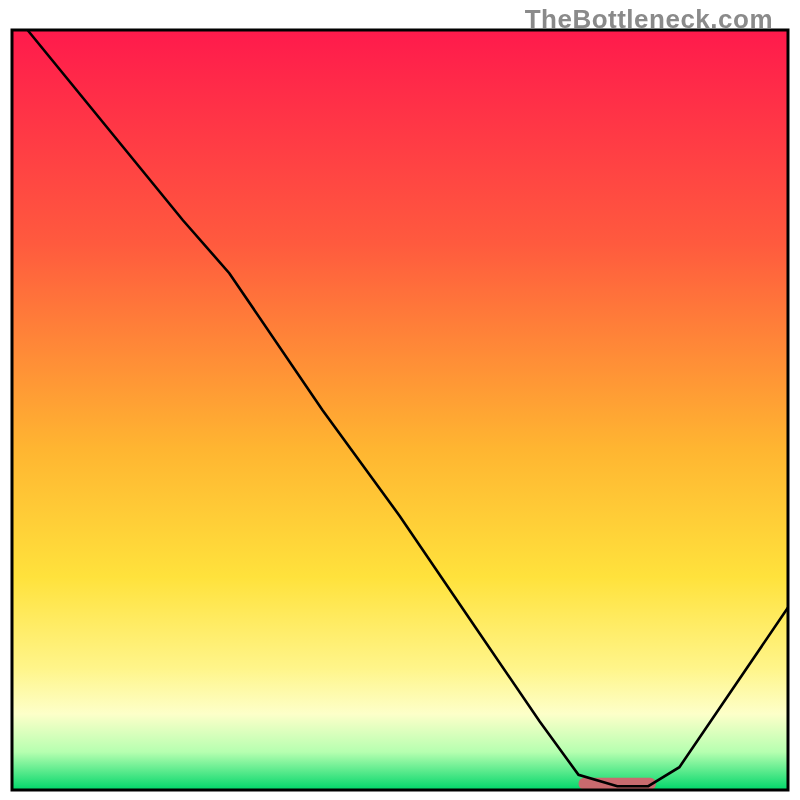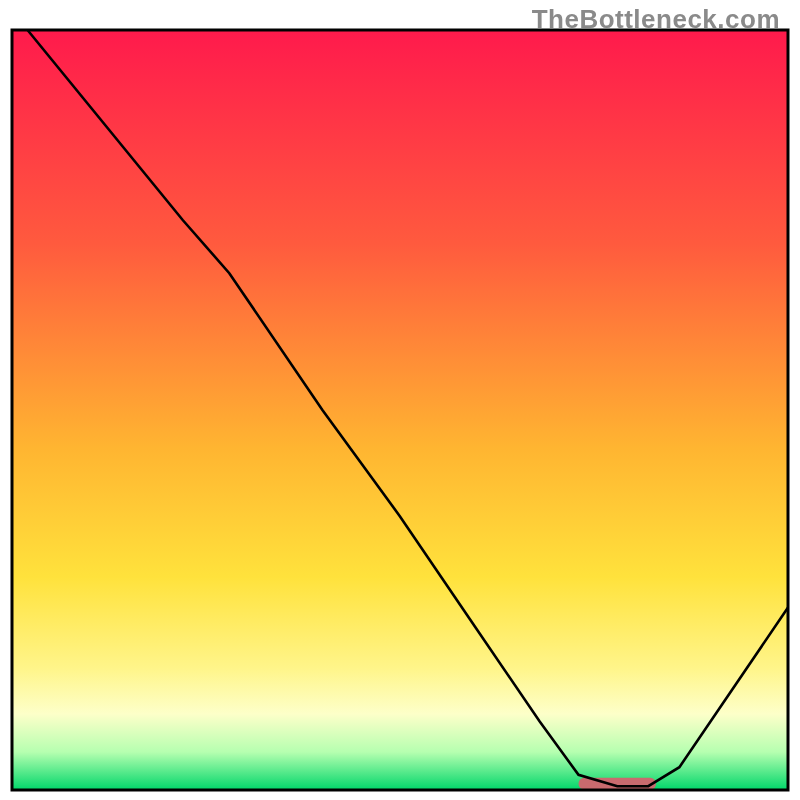--- a/index.html
+++ b/index.html
@@ -14,21 +14,21 @@
     position: relative;
     width: 800px;
     height: 800px;
   }
   svg {
     display: block;
   }
   .watermark {
     position: absolute;
     top: 4px;
-    right: 20px;
+    right: 27px;
     font-family: Arial, Helvetica, sans-serif;
     font-size: 26px;
     font-weight: bold;
     color: #8a8a8a;
     letter-spacing: 0.5px;
   }
 </style>
 </head>
 <body>
 

